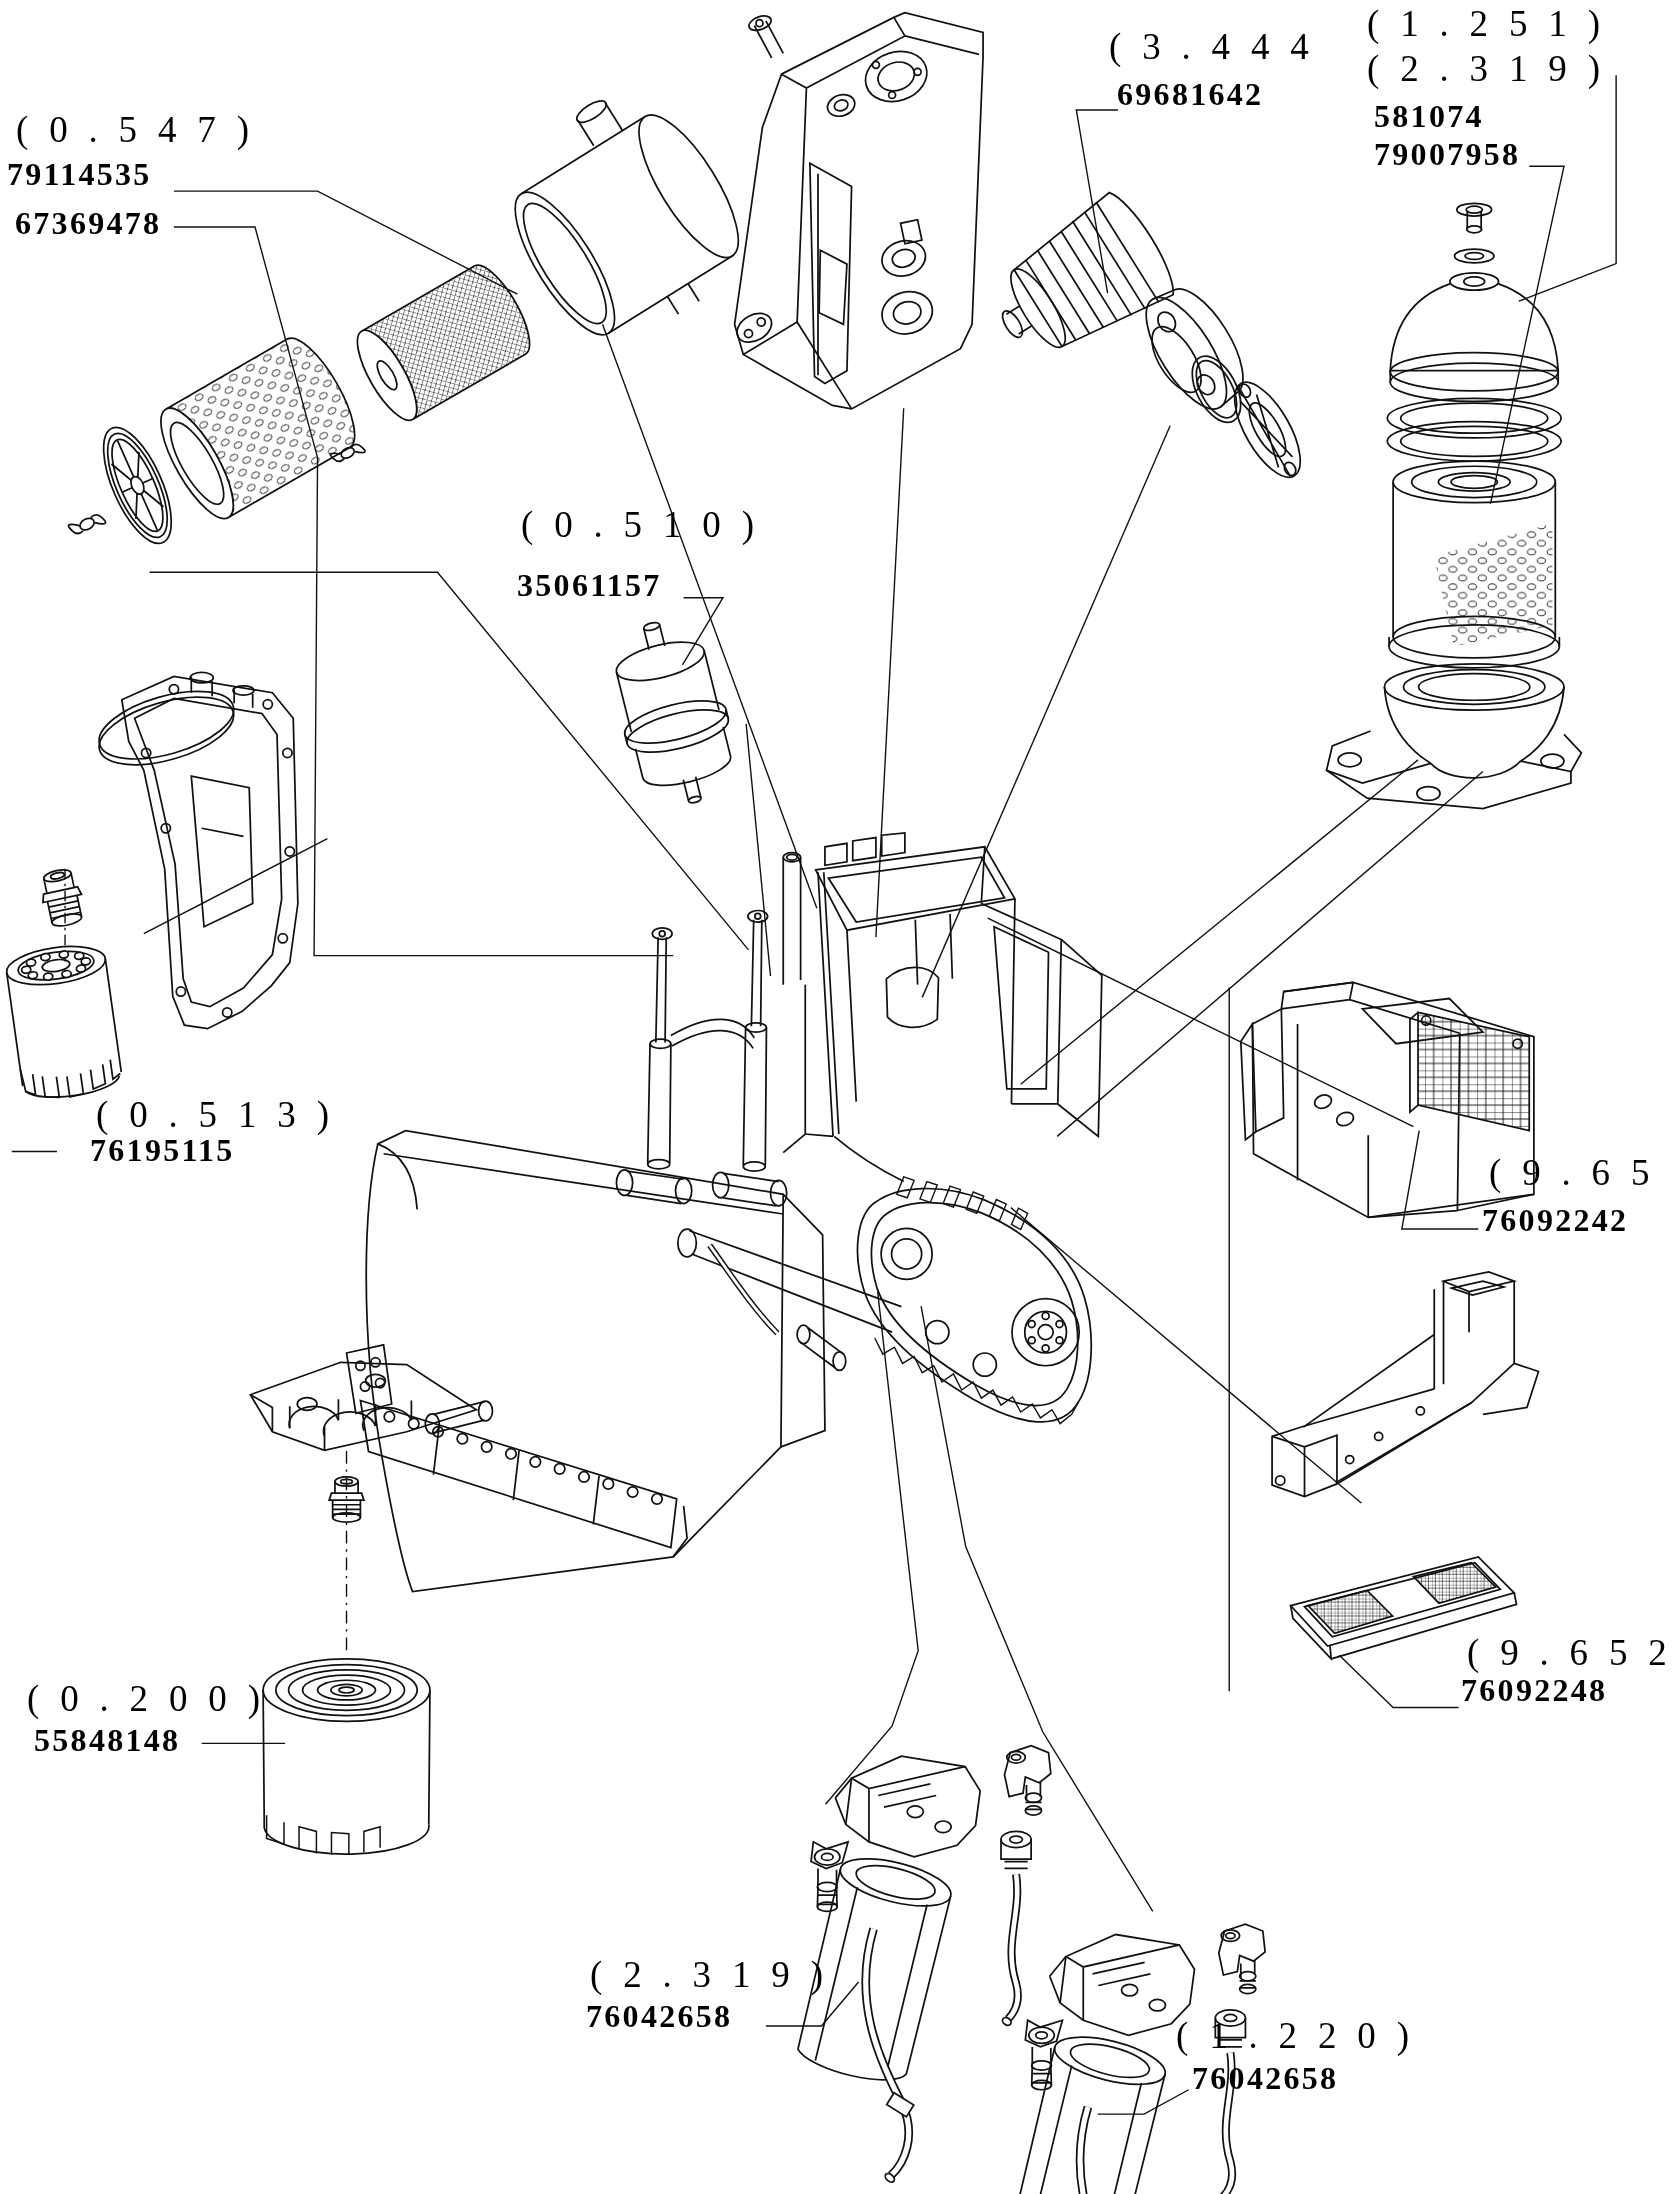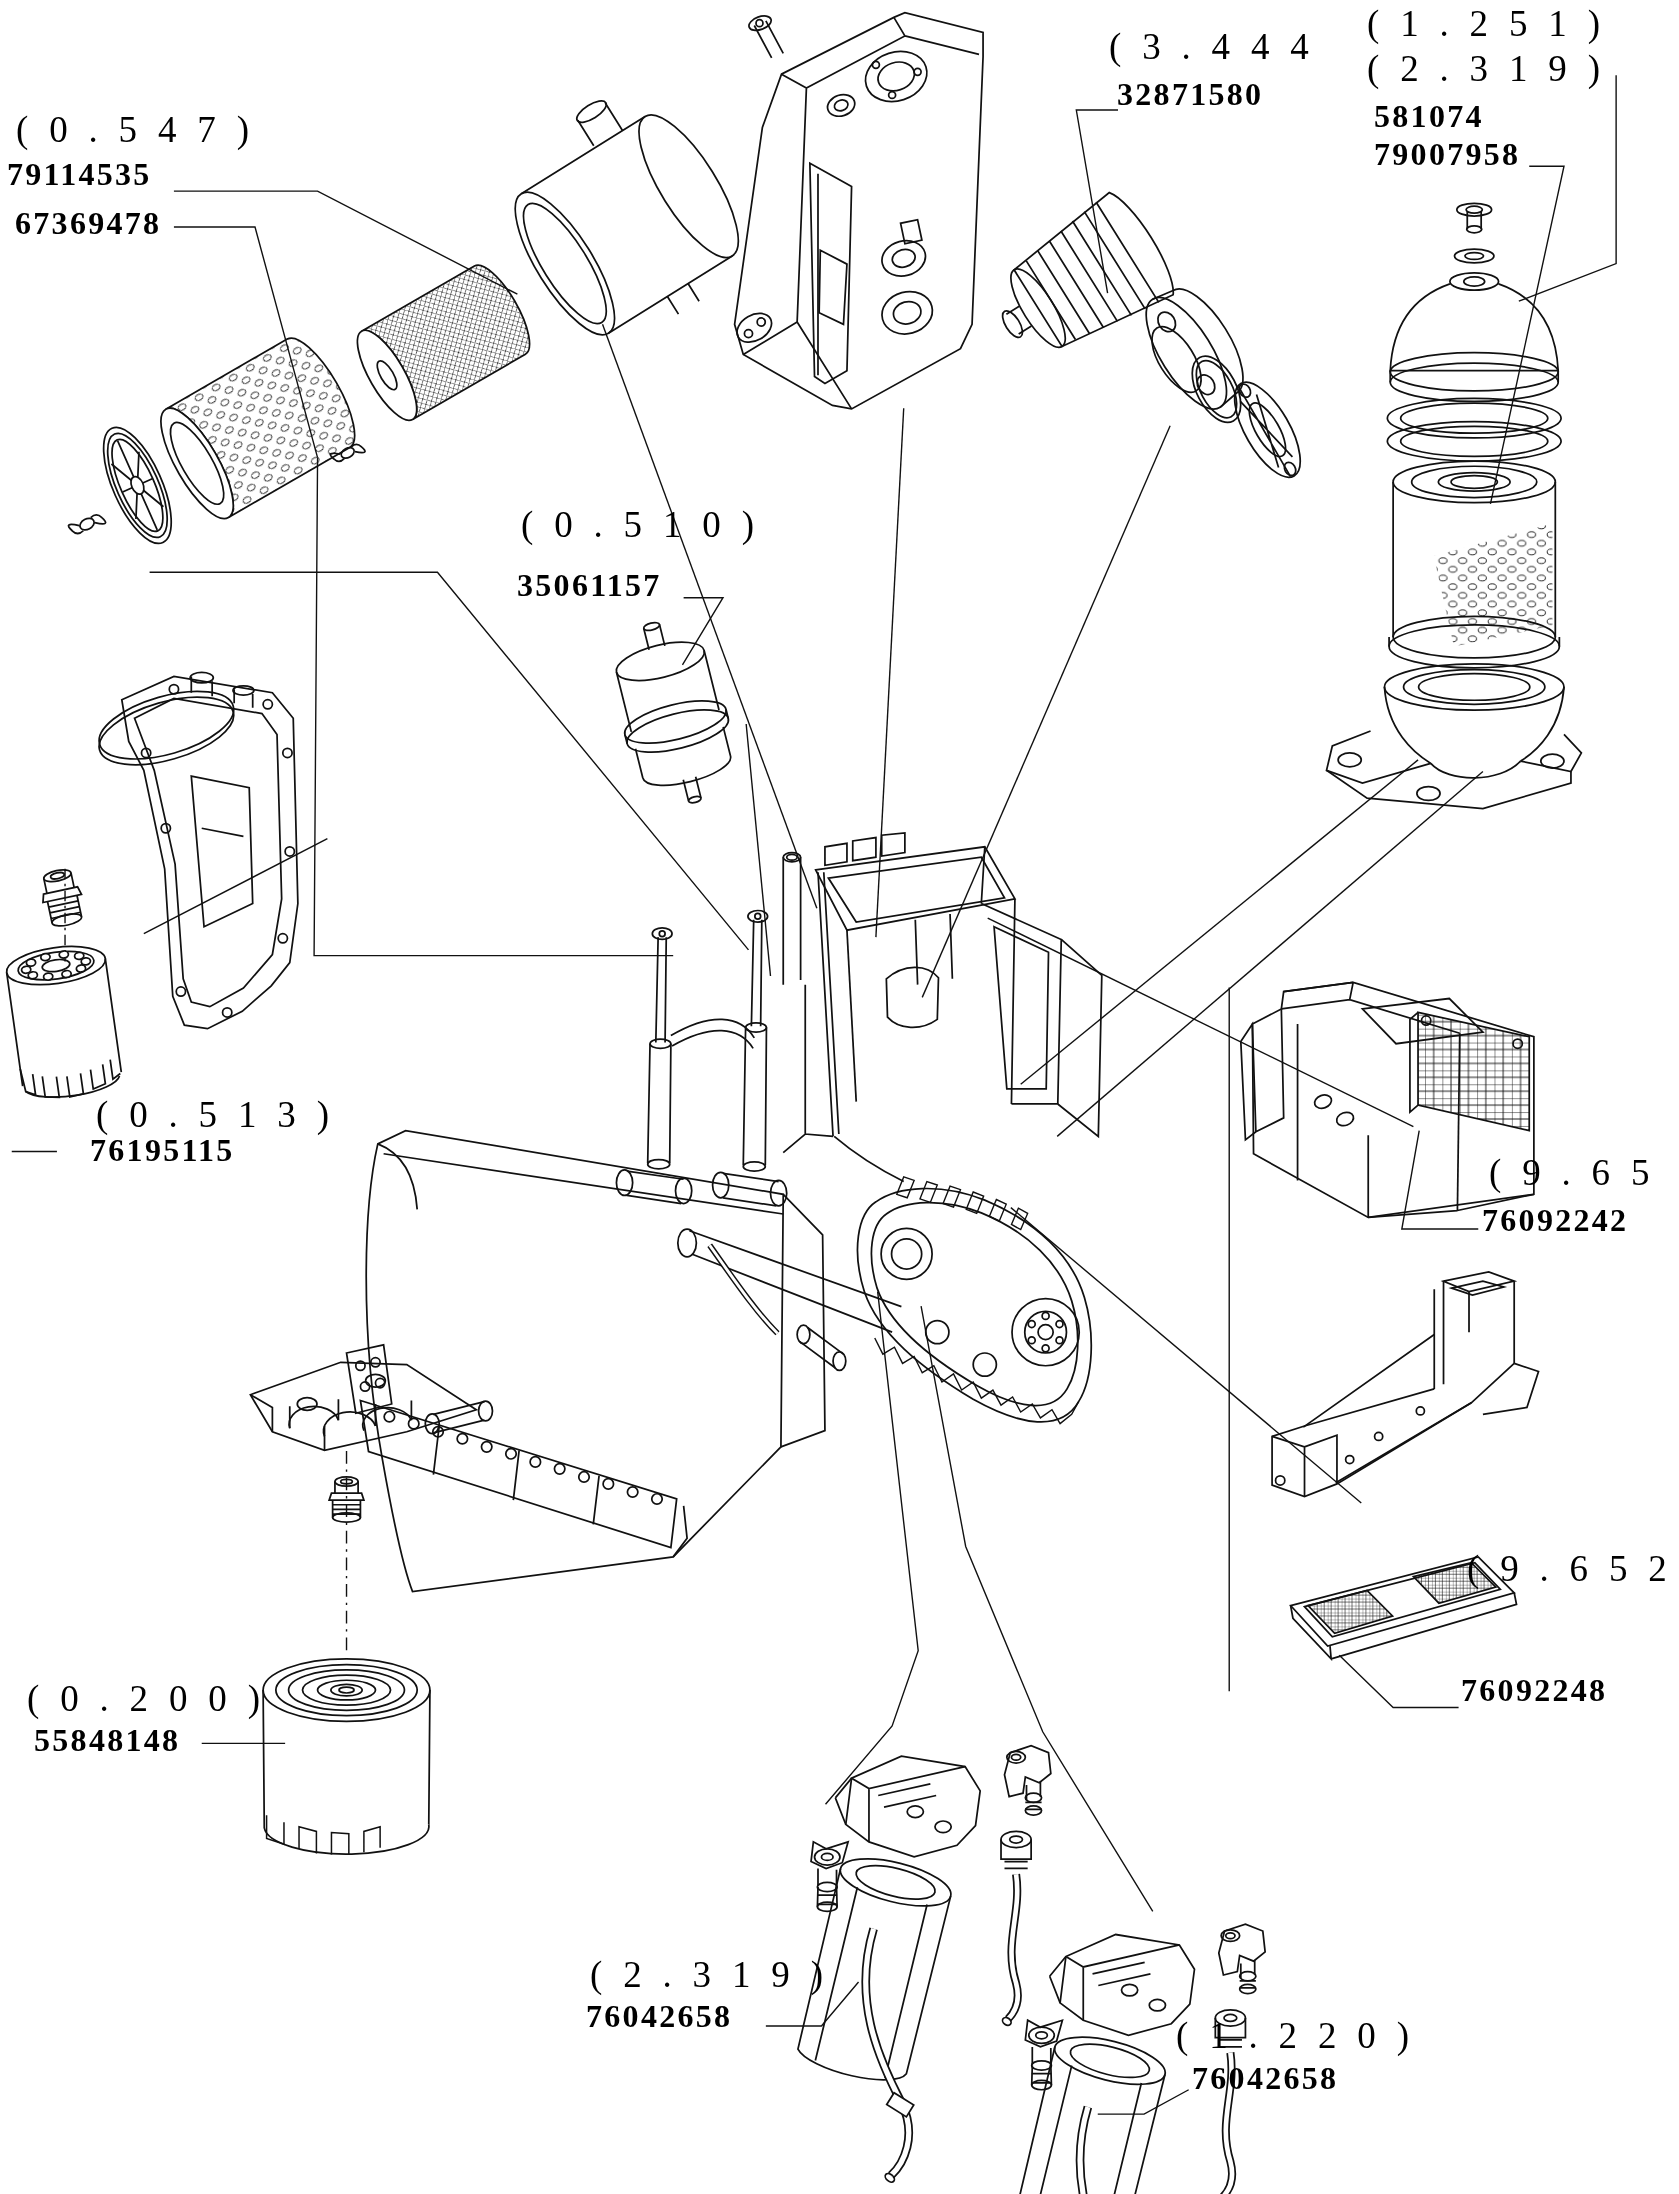--- a/index.html
+++ b/index.html
@@ -511,37 +511,37 @@
 <use href="#sep" x="0" y="0" transform="translate(1456,3030)"></use>
 <use href="#sep" x="0" y="0" transform="translate(1826,3338)"></use>
 
 </svg>
 
 <div class="lbl code" style="left:16px;top:111px">( 0 . 5 4 7 )</div>
 <div class="lbl num" style="left:7px;top:158px">79114535</div>
 <div class="lbl num" style="left:15px;top:207px">67369478</div>
 
 <div class="lbl code" style="left:1109px;top:28px">( 3 . 4 4 4</div>
-<div class="lbl num" style="left:1117px;top:78px">32871580</div>
+<div class="lbl num" style="left:1117px;top:78px">69681642</div>
 
 <div class="lbl code" style="left:1367px;top:4.6px">( 1 . 2 5 1 )</div>
 <div class="lbl code" style="left:1367px;top:50px">( 2 . 3 1 9 )</div>
 <div class="lbl num" style="left:1374px;top:100px">581074</div>
 <div class="lbl num" style="left:1374px;top:138px">79007958</div>
 
 <div class="lbl code" style="left:521px;top:506px">( 0 . 5 1 0 )</div>
 <div class="lbl num" style="left:517px;top:569px">35061157</div>
 
 <div class="lbl code" style="left:96px;top:1096px">( 0 . 5 1 3 )</div>
 <div class="lbl num" style="left:90px;top:1134px">76195115</div>
 
 <div class="lbl code" style="left:1489px;top:1154px">( 9 . 6 5</div>
 <div class="lbl num" style="left:1482px;top:1204px">76092242</div>
 
-<div class="lbl code" style="left:1467px;top:1550px">( 9 . 6 5 2</div>
+<div class="lbl code" style="left:1467px;top:1634px">( 9 . 6 5 2</div>
 <div class="lbl num" style="left:1461px;top:1674px">76092248</div>
 
 <div class="lbl code" style="left:27px;top:1680px">( 0 . 2 0 0 )</div>
 <div class="lbl num" style="left:34px;top:1724px">55848148</div>
 
 <div class="lbl code" style="left:590px;top:1956px">( 2 . 3 1 9 )</div>
 <div class="lbl num" style="left:586px;top:2000px">76042658</div>
 
 <div class="lbl code" style="left:1176px;top:2017px">( 1 . 2 2 0 )</div>
 <div class="lbl num" style="left:1192px;top:2062px">76042658</div>

